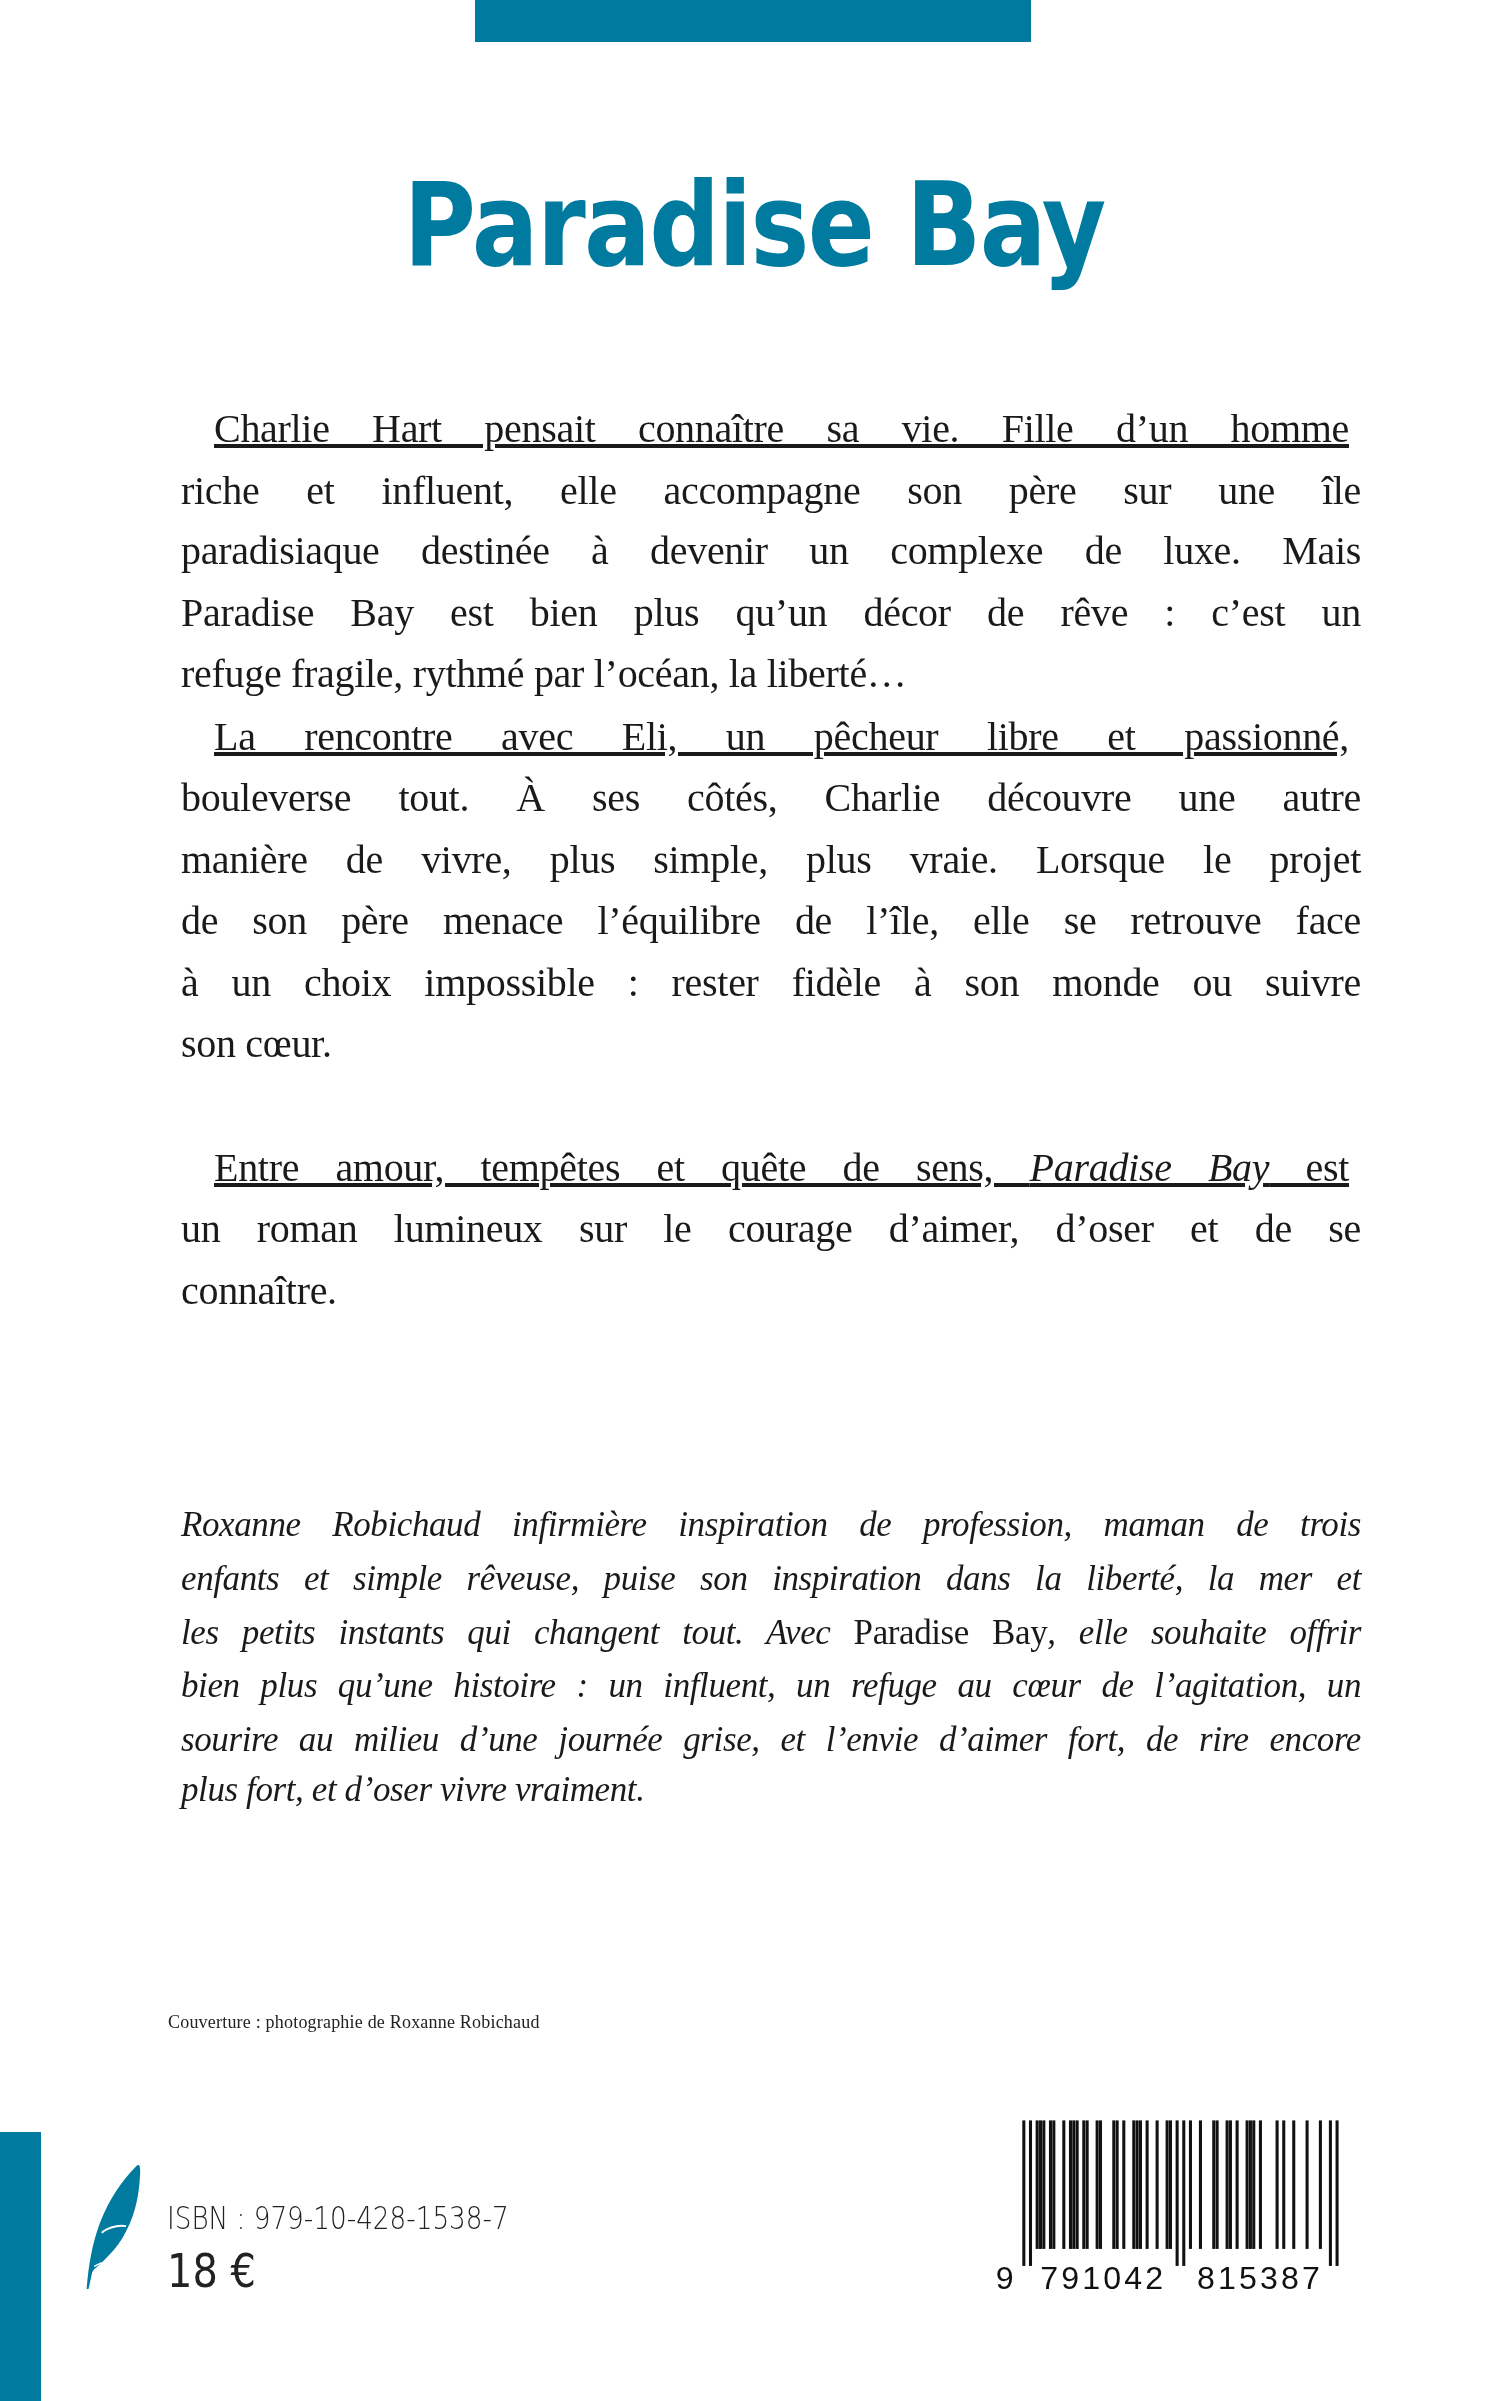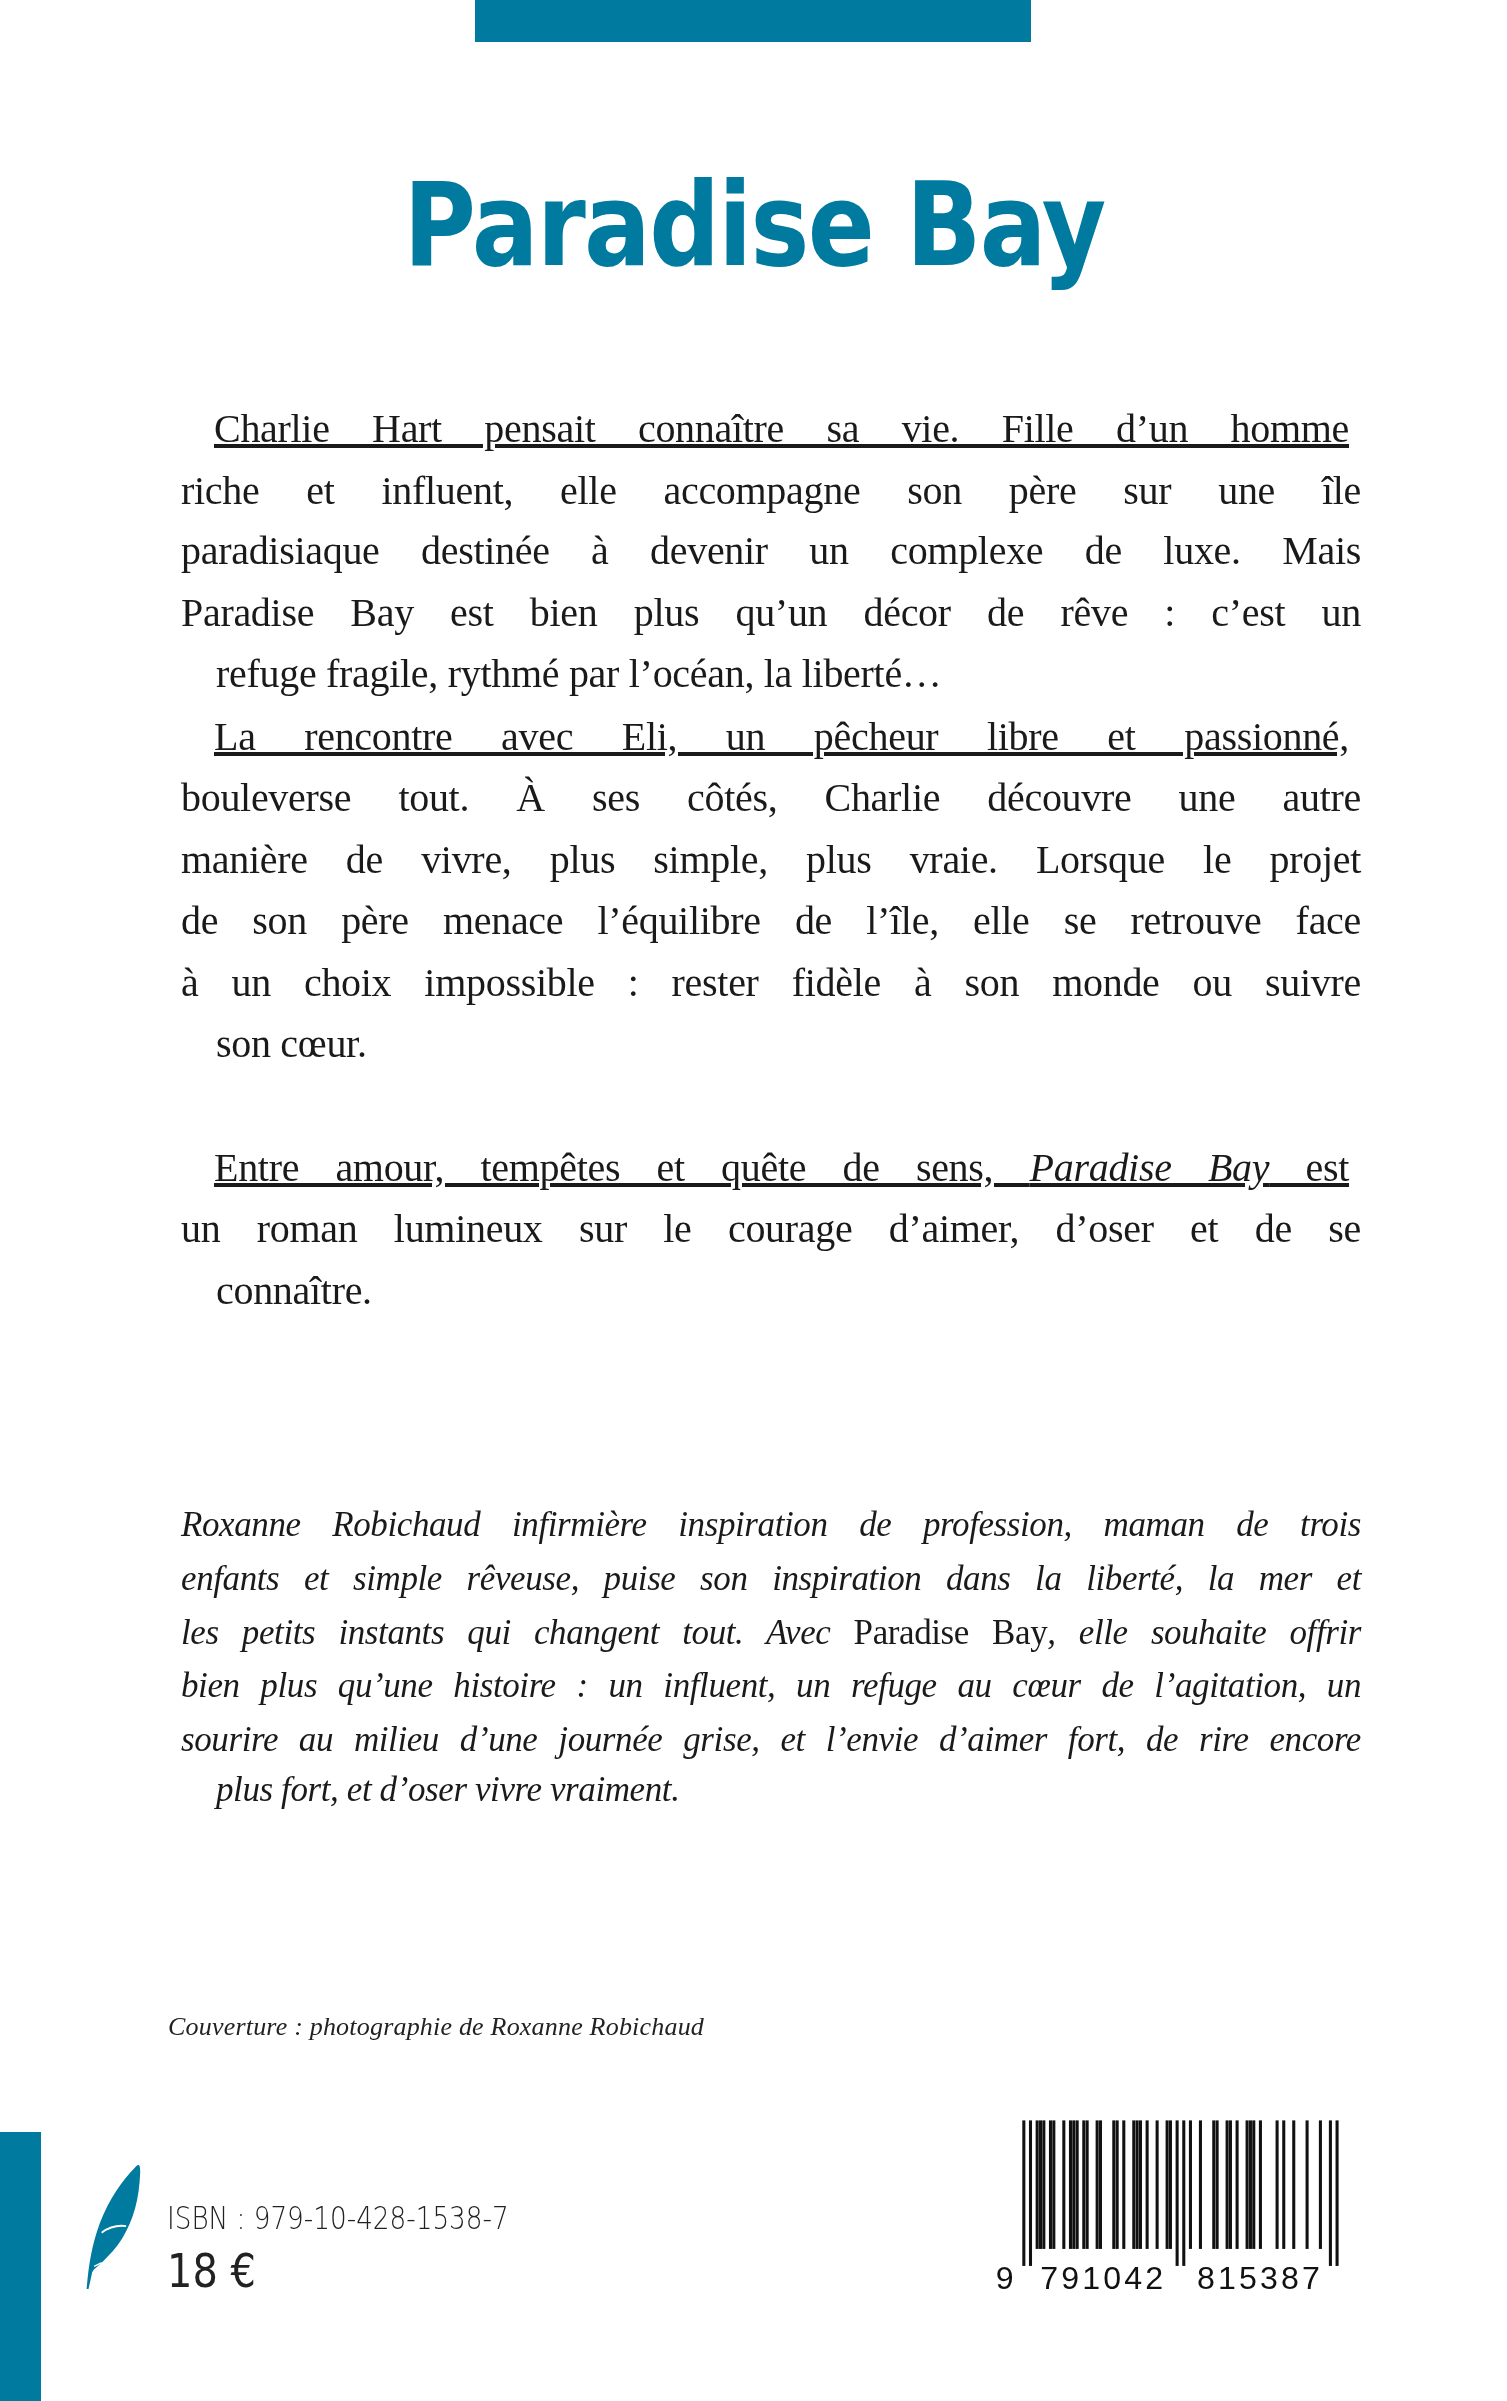--- a/index.html
+++ b/index.html
@@ -11,26 +11,26 @@
     left: 0; width: 1508px; top: 159px; text-align: center;
     font-family: "DejaVu Sans", sans-serif; font-weight: bold;
     font-size: 115px; line-height: 132px; color: #007B9F;
     letter-spacing: -1.9px;
     transform: scaleX(0.86); transform-origin: 755px 0;
   }
   .prose { position: absolute; left: 169px; width: 1180px; font-family: "Liberation Serif", serif; color: #1a1a1a; }
   .line { display: block; white-space: nowrap; height: 0; position: relative; }
   .line > .inner { position: absolute; left: 12px; bottom: 0; width: 100%; white-space: normal; text-align: justify; text-align-last: justify; }
   .line.indent > .inner { left: 45px; width: calc(100% - 45px); text-decoration: underline; }
-  .line.last > .inner { text-align-last: left; margin-left: 35px; }
+  .line.last > .inner { text-align-last: left; }
   .body-text { font-size: 40px; letter-spacing: -0.3px; }
   .bio-text { font-size: 35px; font-style: italic; letter-spacing: -0.4px; }
   .upright { font-style: normal; }
   .it { font-style: italic; }
-  #credit { left: 168px; top: 2012px; font-family: "Liberation Serif", serif; font-size: 26px; color: #222; letter-spacing: 0.2px; font-style: italic; }
+  #credit { left: 168px; top: 2012px; font-family: "Liberation Serif", serif; font-size: 18px; color: #222; letter-spacing: 0.2px; }
   #isbn { left: 167px; top: 2199px; font-family: "DejaVu Sans", sans-serif; font-size: 32px; color: #222; transform: scaleX(0.82); transform-origin: 0 0; letter-spacing: 0px; font-weight: 300; }
   #price { left: 167px; top: 2243px; font-family: "DejaVu Sans", sans-serif; font-size: 47px; color: #222; transform: scaleX(0.85); transform-origin: 0 0; }
   #feather { left: 81px; top: 2161px; width: 62px; height: 132px; }
   #barcode { left: 984px; top: 2110px; width: 379px; height: 189px; }
 </style>
 </head>
 <body>
 
 <div class="abs" id="top-band"></div>
 

